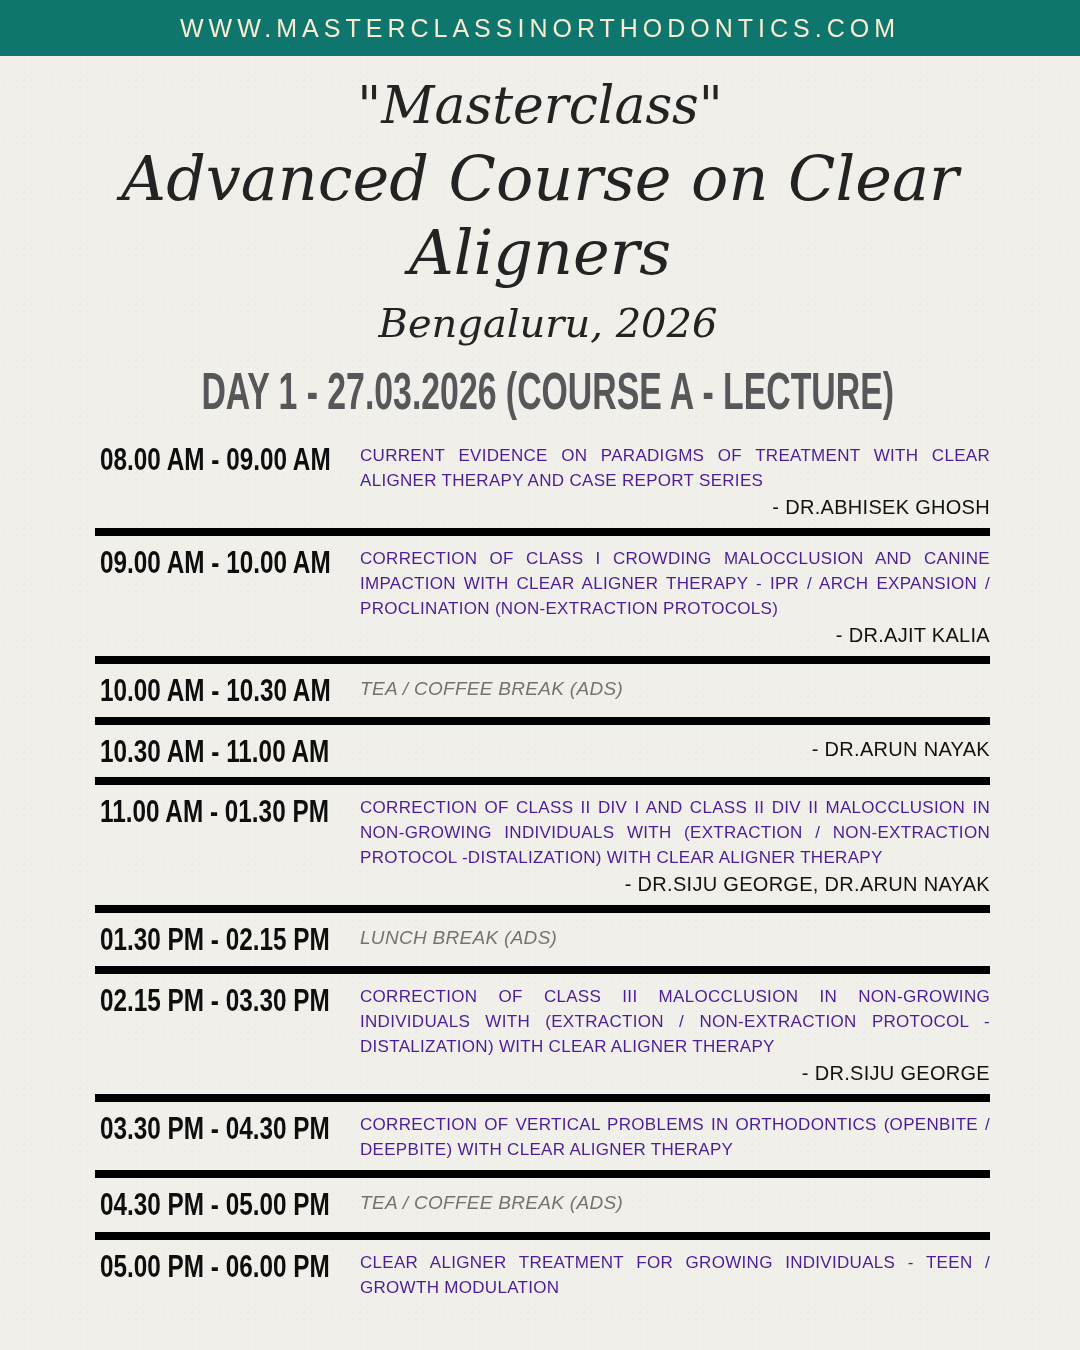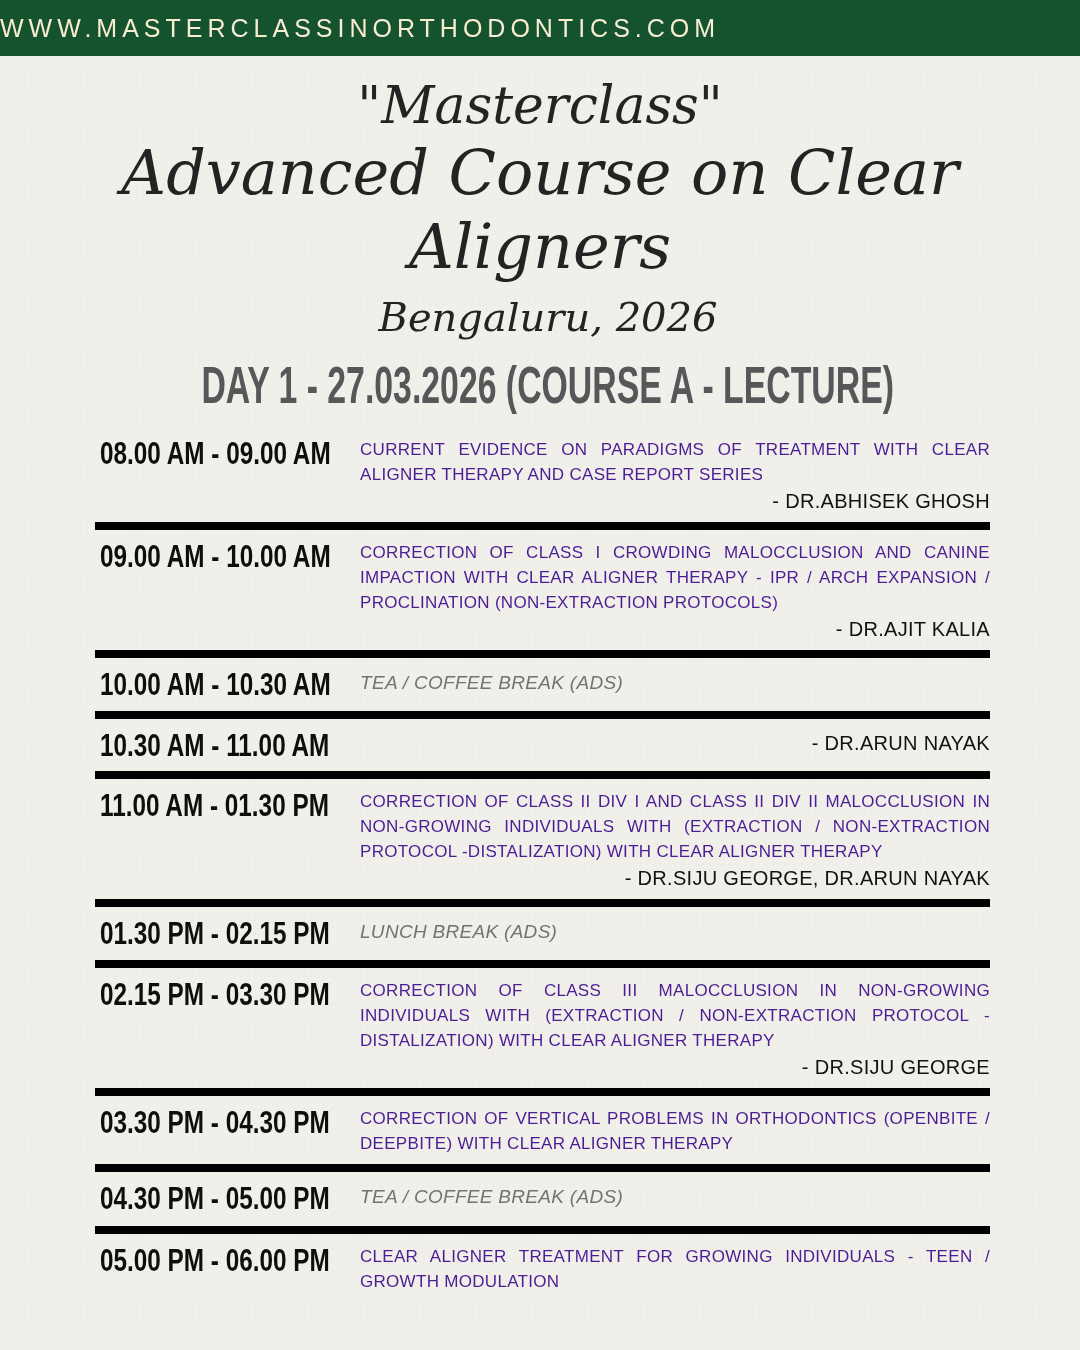--- a/index.html
+++ b/index.html
@@ -7,38 +7,38 @@
   body {
     font-family: "Liberation Sans", sans-serif;
     background-color: #f0efe9;
     background-image: radial-gradient(rgba(0,0,0,0.02) 1px, transparent 1px);
     background-size: 7px 7px;
     color: #1b1b1b;
     overflow: hidden;
   }
   .banner {
     width: 1080px; height: 56px;
-    background: #14532d;
-    display: flex; align-items: center; justify-content: flex-start;
+    background: #0f766e;
+    display: flex; align-items: center; justify-content: center;
   }
   .banner .url {
     color: #f8ecd1;
     font-size: 25px;
     letter-spacing: 5px;
     font-weight: 400;
   }
   .titles { padding-top: 20px; text-align: center; }
   .script {
     font-family: "DejaVu Serif", serif;
     font-style: italic;
     font-weight: 400;
     color: #232323;
   }
   .t1 { font-size: 52px; line-height: 1.15; }
-  .t2 { font-size: 62px; line-height: 1.2; margin-top: 0; }
+  .t2 { font-size: 62px; line-height: 1.2; margin-top: 6px; }
   .t3 { font-size: 40px; line-height: 1.2; margin-top: 8px; margin-left: 16px; }
   .day-header-wrap {
     margin-top: 16px;
     display: flex; justify-content: flex-end;
     height: 56px; align-items: center;
   }
   .day-header {
     display: inline-block;
     font-weight: 700;
     font-size: 52px;

